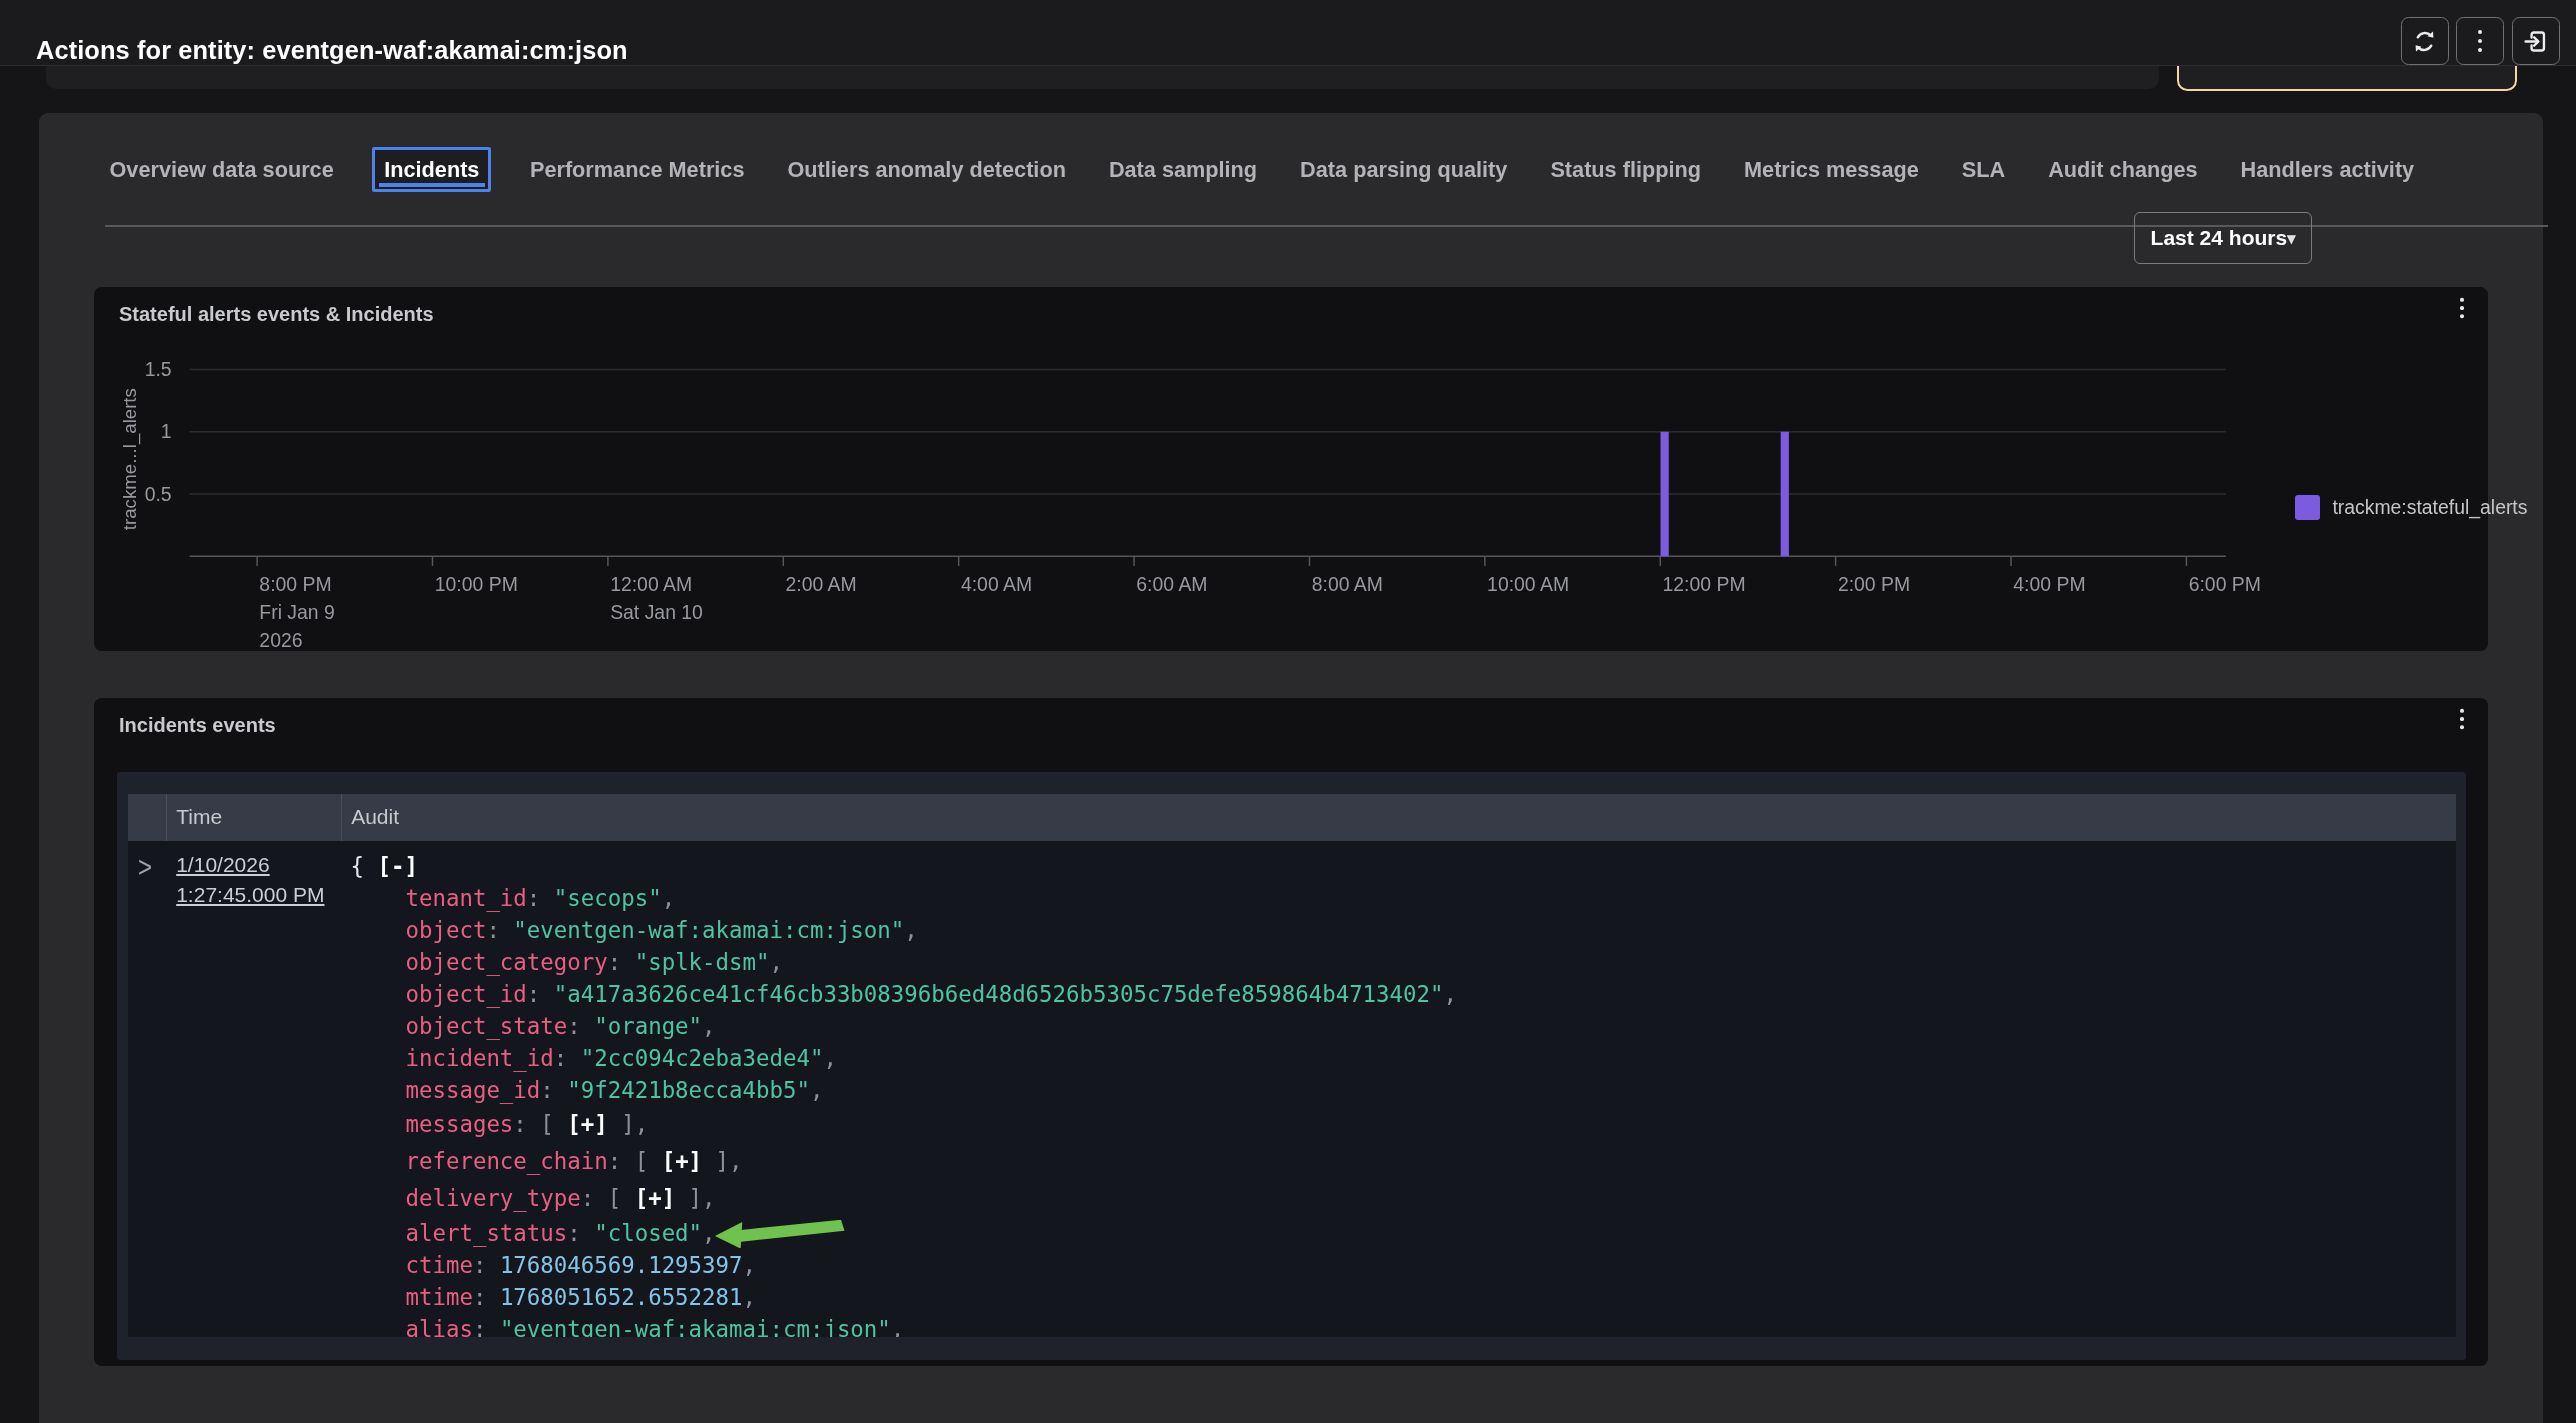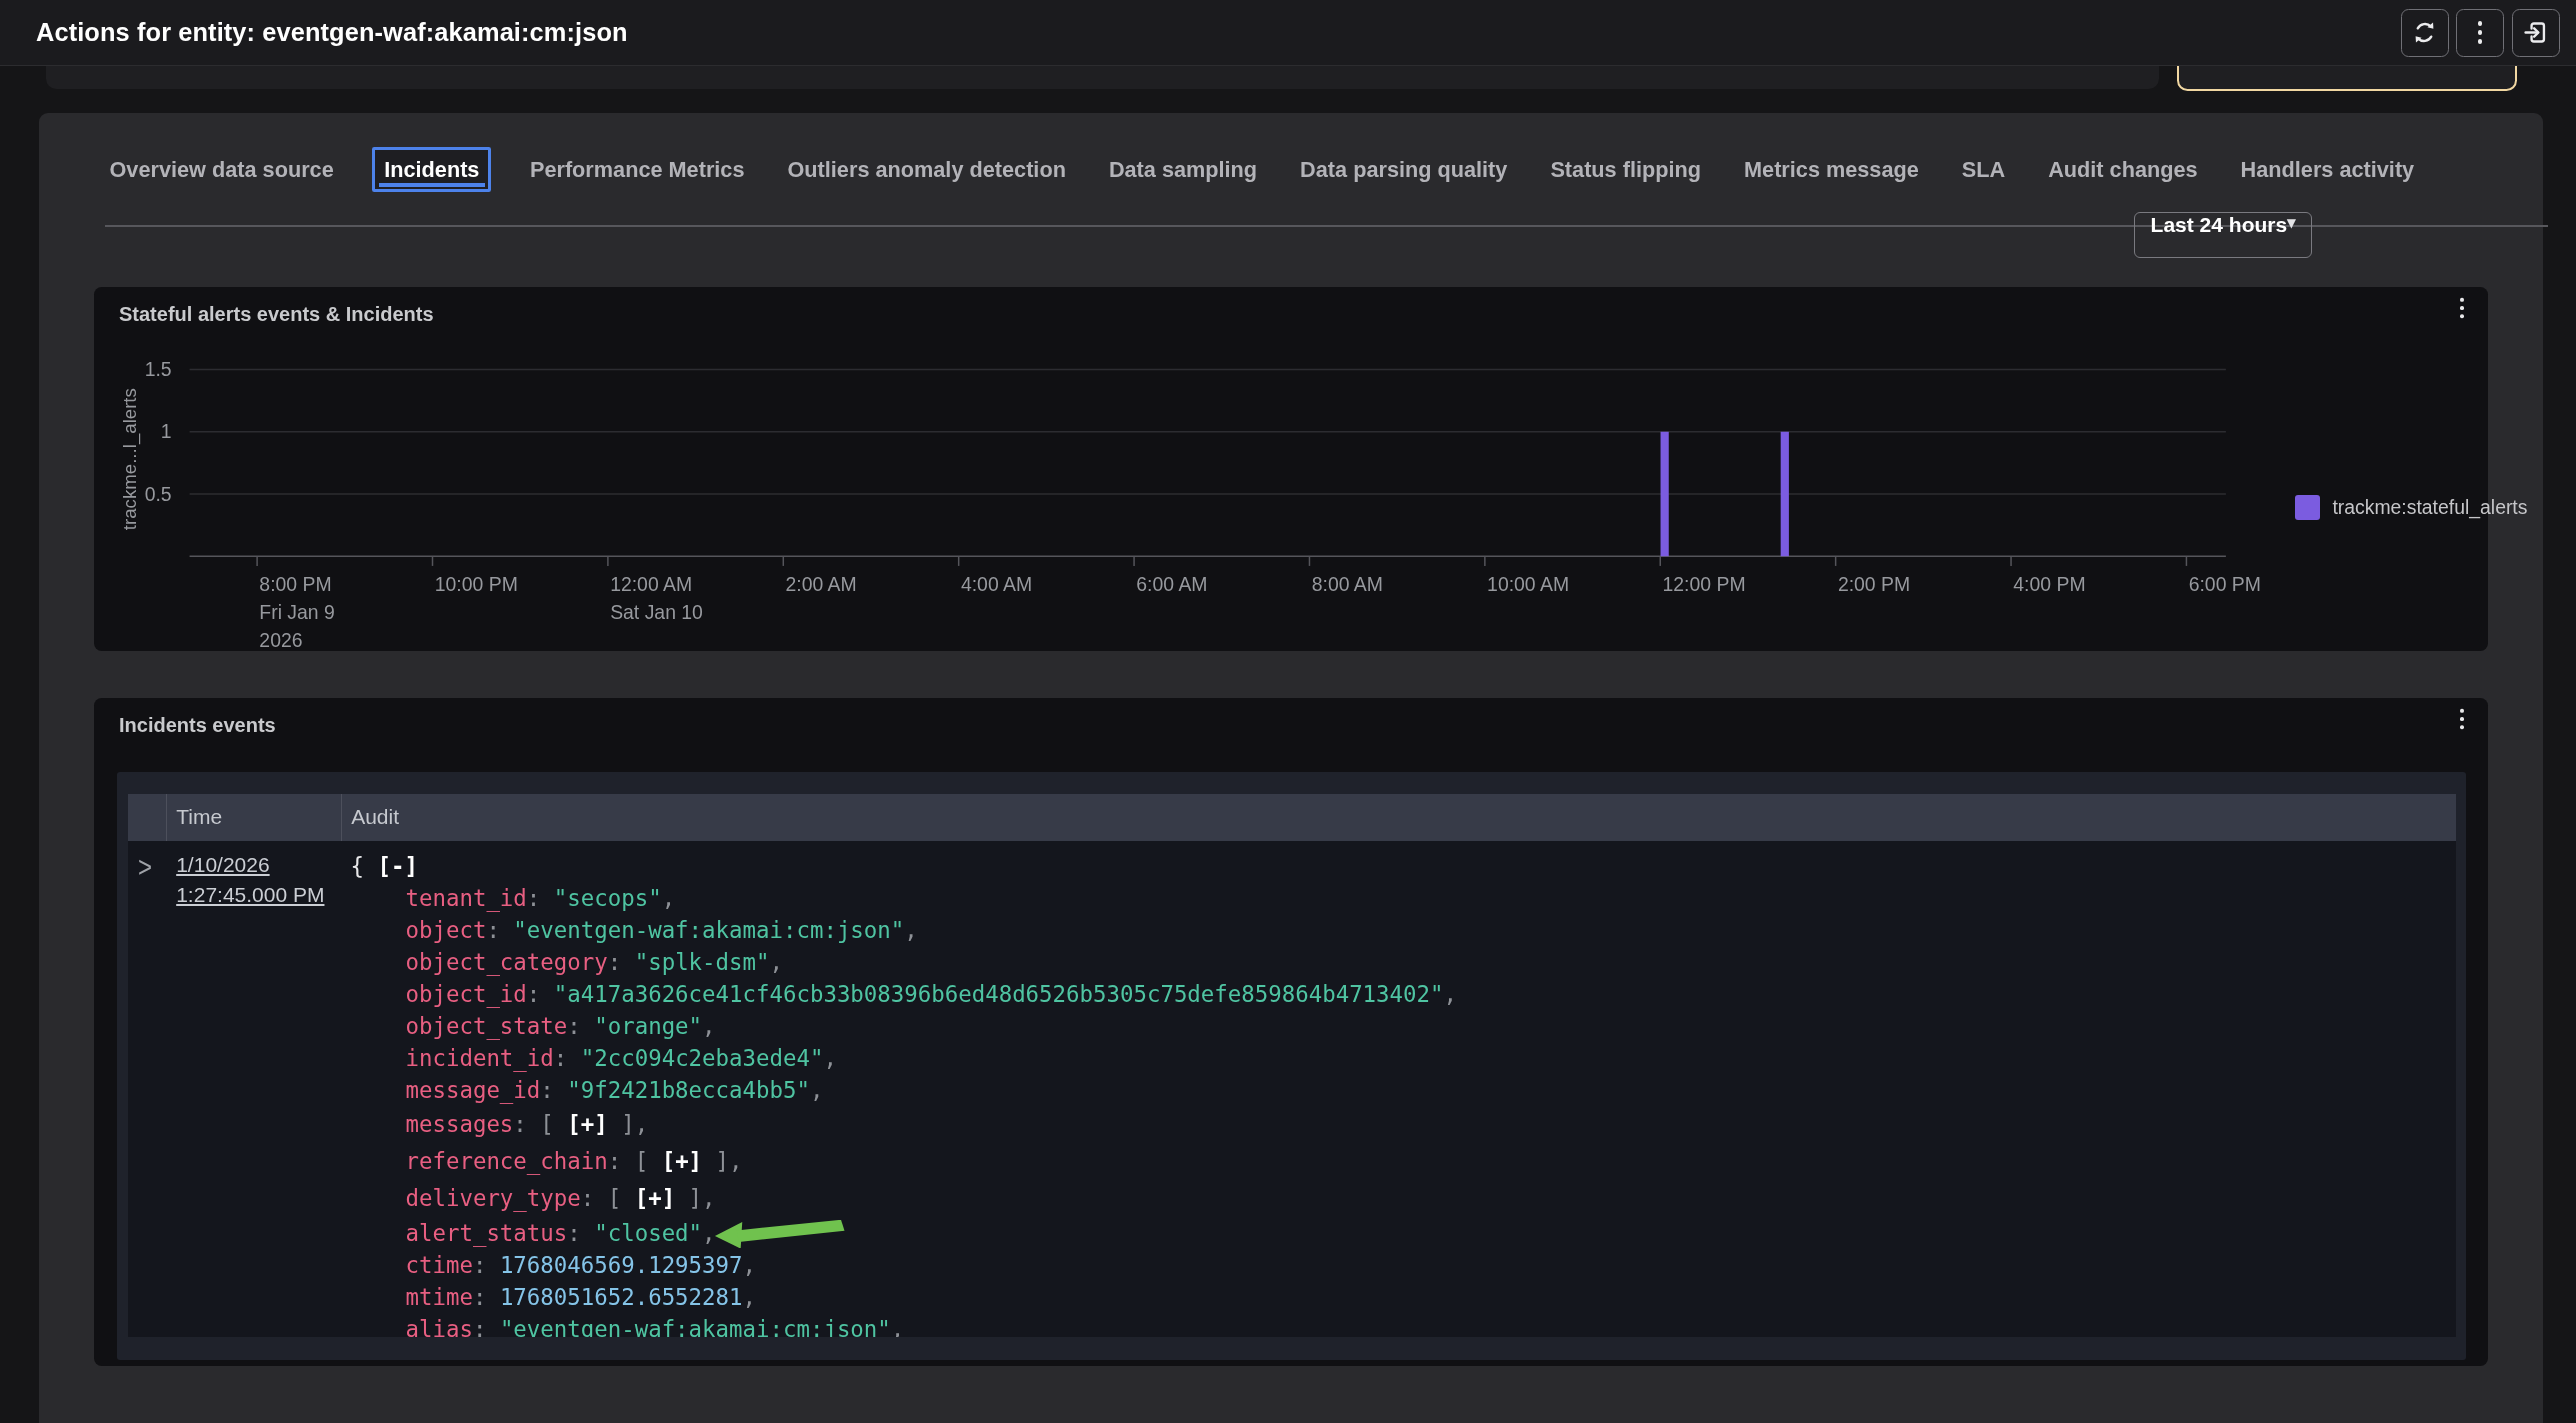--- a/index.html
+++ b/index.html
@@ -8,21 +8,21 @@
     background:#151517;
     font-family:"Liberation Sans", sans-serif;
     color:#d6d6d9;
     overflow:hidden;
     position:relative;
   }
   
   .hdr {
     position:absolute; left:0; top:0; width:2576px; height:66px;
     background:#1b1b1e; border-bottom:1.5px solid #2c2c2f;
-    display:flex; align-items:center; justify-content:space-between;
+    display:flex; align-items:flex-end; justify-content:space-between;
     padding:0 16.4px 0 36px; z-index:5;
   }
   .hdr h1 { font-size:25.4px; font-weight:700; color:#ffffff; letter-spacing:0.1px; }
   .hdr-actions { display:flex; gap:7.5px; }
   .hbtn {
     width:48px; height:48px; border:1.5px solid #707076; border-radius:7.5px;
     background:transparent; display:flex; align-items:center; justify-content:center;
     cursor:pointer;
   }
   .kebab-dots { width:4.5px; height:4.5px; border-radius:50%; background:#ececee;
@@ -56,24 +56,24 @@
     padding:6.7px 9px; position:relative;
   }
   .tab.active::after {
     content:""; position:absolute; left:3.7px; right:3.7px; bottom:2.2px; height:4.5px;
     background:#4d82ea;
   }
   .tabs-underline {
     position:absolute; left:66px; top:112px; width:2443px; height:1.5px; background:#57575c;
   }
   .range-btn {
-    position:absolute; left:2095px; top:99px; width:178px; height:46px;
+    position:absolute; left:2095px; top:99px; width:178px; height:52px;
     background:transparent; border:1.5px solid #7a7a80; border-radius:6px;
     color:#ffffff; font-size:21px; font-weight:700; cursor:pointer;
-    display:flex; align-items:flex-start; justify-content:center; gap:0;
+    display:flex; align-items:center; justify-content:center; gap:0;
     font-family:"Liberation Sans",sans-serif;
   }
   .range-btn .caret { font-size:16.4px; color:#e3e3e6; }
   
   .panel {
     position:absolute; left:55px; width:2394px;
     background:#101013; border-radius:7.5px;
   }
   .panel.chart { top:174px; height:364px; }
   .panel.incidents { top:585px; height:668px; }

